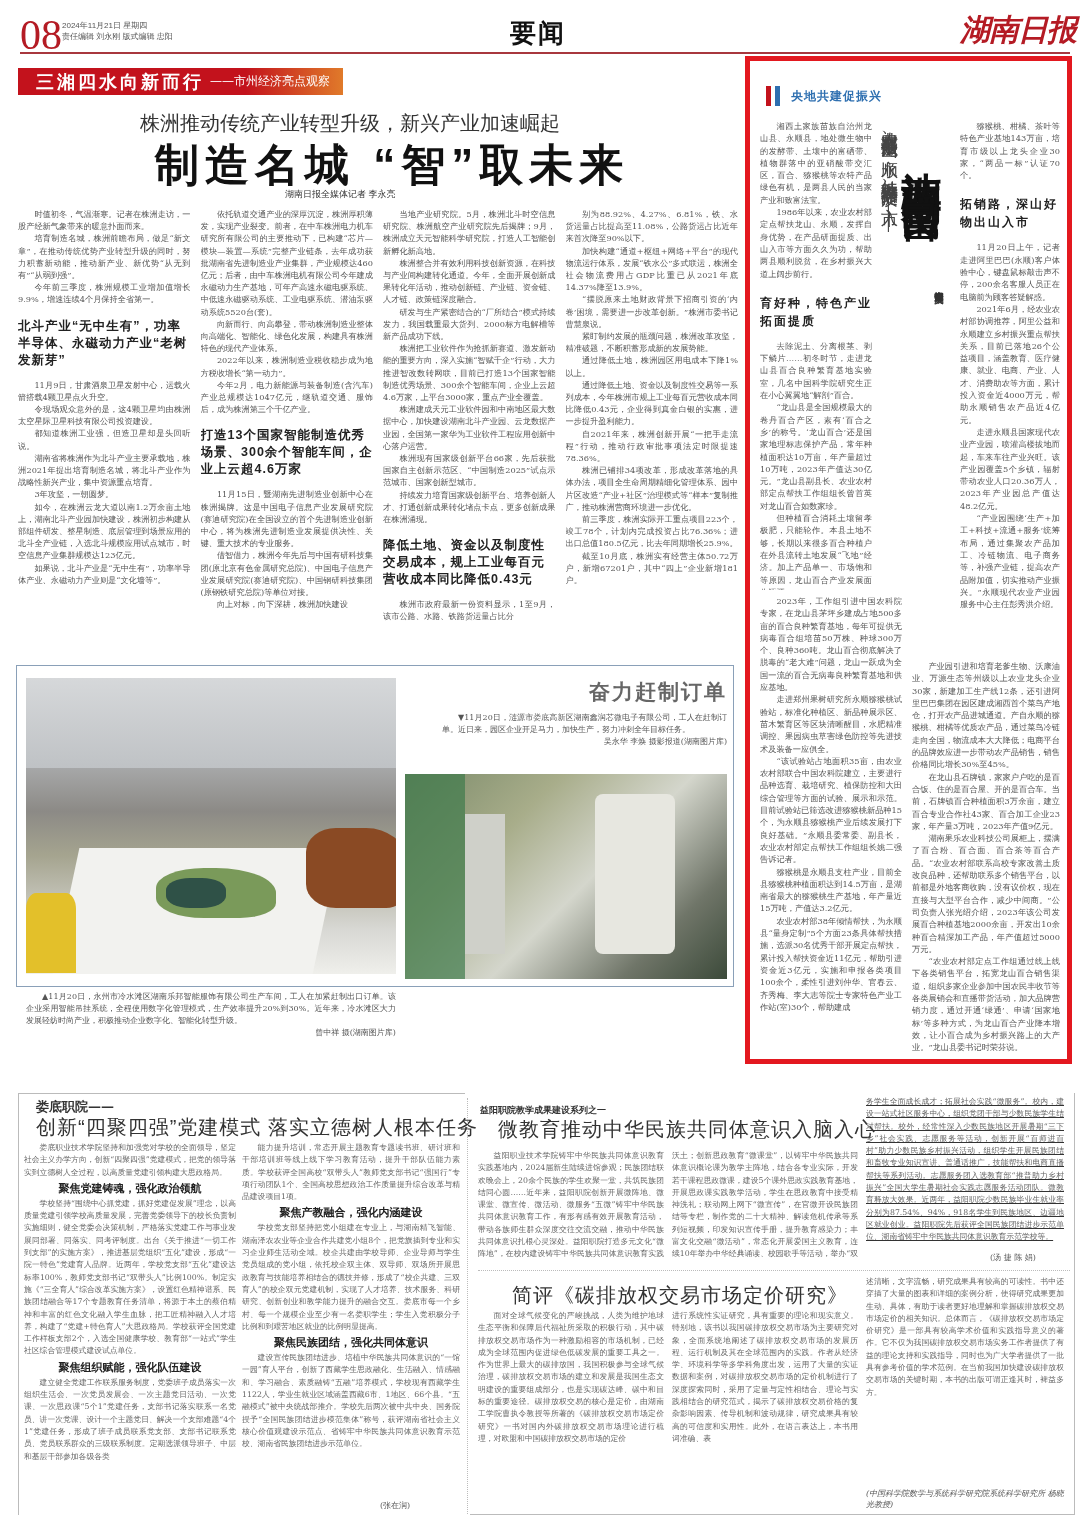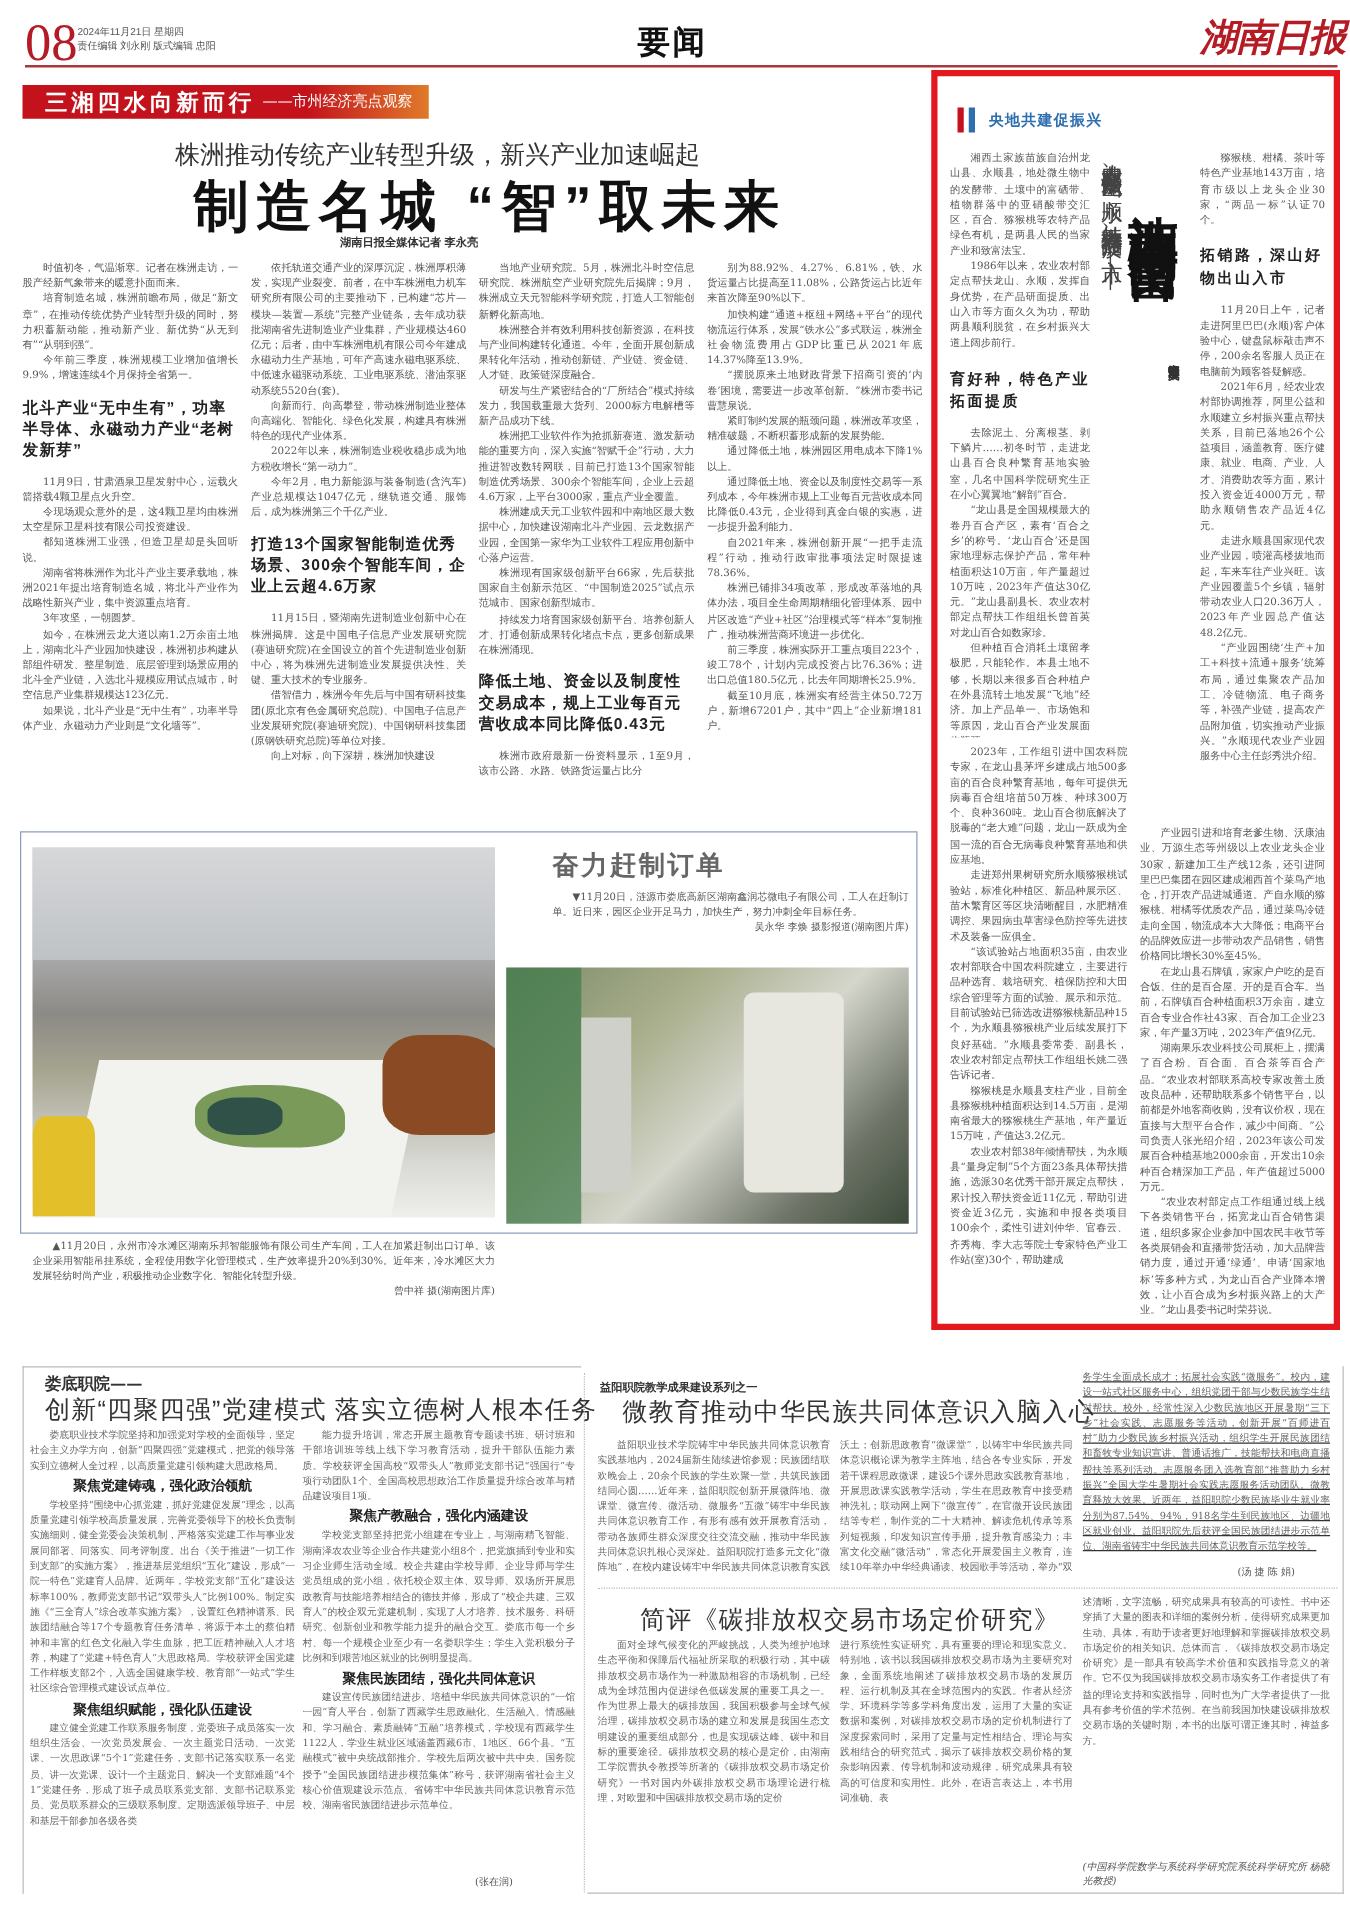--- a/index.html
+++ b/index.html
@@ -8,21 +8,21 @@
 .pgno{left:20px;top:14px;font-family:"Liberation Serif",serif;font-size:42px;color:#b41b24;line-height:1;}
 .meta{left:62px;top:20px;font-family:"Liberation Sans",sans-serif;font-size:8px;color:#555;line-height:11px;}
 .section-title{left:510px;top:16px;font-size:26px;font-weight:bold;color:#111;letter-spacing:2px;}
 .logo{left:960px;top:10px;font-family:"DejaVu Serif",serif;font-size:30px;font-style:italic;color:#b41b24;font-weight:bold;letter-spacing:-1px;}
 .rule{left:20px;top:52px;width:1050px;height:2px;background:#a8373e;}
 .banner{left:18px;top:68px;width:325px;height:27px;background:linear-gradient(90deg,#c3121c 0%,#c3121c 70%,#e07a2a 100%);color:#fff;font-family:"Liberation Sans",sans-serif;display:flex;align-items:center;padding-left:18px;}
 .banner .big{font-size:18px;font-weight:bold;letter-spacing:3px;}
 .banner .small{font-size:12px;margin-left:6px;font-family:"DejaVu Serif",serif;}
 .subhead{left:140px;top:110px;font-family:"Liberation Sans",sans-serif;font-size:20px;color:#333;}
 .headline{left:155px;top:136px;font-family:"Liberation Sans",sans-serif;font-size:44px;font-weight:bold;color:#111;letter-spacing:6px;}
-.byline{left:272px;top:188px;font-family:"Liberation Sans",sans-serif;font-size:9px;font-weight:bold;color:#333;}
+.byline{left:285px;top:188px;font-family:"Liberation Sans",sans-serif;font-size:9px;font-weight:normal;color:#333;}
 .cols{left:18px;top:208px;width:720px;height:440px;display:grid;grid-template-columns:repeat(4,1fr);column-gap:10px;}
 .col p{font-size:8.2px;line-height:12.2px;text-indent:2em;color:#555;text-align:justify;}
 .col h3{font-family:"Liberation Sans",sans-serif;font-size:12.5px;line-height:17px;font-weight:bold;color:#222;margin:12px 0 10px;letter-spacing:1px;}
 .photo-box{left:16px;top:665px;width:718px;height:322px;border:1.5px solid #8aa0b8;}
 .photo1{left:26px;top:678px;width:370px;height:296px;background:linear-gradient(180deg,#c9ccd0 0%,#b9bcc0 20%,#8c8a86 45%,#a5a48f 60%,#d8d8d4 85%,#efefeb 100%);overflow:hidden;}
 .photo1 .table{position:absolute;left:40px;top:170px;width:260px;height:126px;background:#f2f2ef;transform:skewX(-12deg);}
 .photo1 .cloth-green{position:absolute;left:130px;top:190px;width:120px;height:50px;background:#7a9a5a;border-radius:40% 50% 30% 40%;}
 .photo1 .cloth-dark{position:absolute;left:140px;top:200px;width:60px;height:30px;background:#2f5147;border-radius:40%;}
 .photo1 .cloth-brown{position:absolute;left:280px;top:150px;width:100px;height:80px;background:#8a4a24;border-radius:30% 40% 20% 30%;}
 .photo1 .yellow{position:absolute;left:0;top:215px;width:50px;height:80px;background:#e3c02a;border-radius:20% 20% 0 0;}
@@ -130,21 +130,21 @@
 <div class="abs photo-box" data-name="photo-feature-frame"></div>
 <div class="abs photo1" data-name="garment-factory-photo" title="服饰公司生产车间工人加紧赶制出口订单">
   <div class="ceiling"></div>
   <div class="table"></div>
   <div class="cloth-brown"></div>
   <div class="cloth-green"></div>
   <div class="cloth-dark"></div>
   <div class="yellow"></div>
 </div>
 <div class="abs" style="left:442px;top:678px;width:285px;" data-name="photo2-caption-block">
-  <div class="caption-title" style="text-align:left;" data-name="photo2-title">奋力赶制订单</div>
+  <div class="caption-title" style="text-align:right;" data-name="photo2-title">奋力赶制订单</div>
   <div class="cap-text" style="margin-top:6px;text-indent:2em;" data-name="photo2-caption">▼11月20日，涟源市娄底高新区湖南鑫润芯微电子有限公司，工人在赶制订单。近日来，园区企业开足马力，加快生产，努力冲刺全年目标任务。</div>
   <div class="cap-credit" data-name="photo2-credit">吴永华  李焕  摄影报道(湖南图片库)</div>
 </div>
 <div class="abs photo2" data-name="microelectronics-workshop-photo" title="电子公司车间工人赶制订单">
   <div class="green"></div>
   <div class="scope2"></div>
   <div class="scope"></div>
 </div>
 <div class="abs" style="left:26px;top:985px;width:370px;" data-name="photo1-caption-block">
   <div class="cap-text" style="margin-top:6px;text-indent:2em;" data-name="photo1-caption">▲11月20日，永州市冷水滩区湖南乐邦智能服饰有限公司生产车间，工人在加紧赶制出口订单。该企业采用智能吊挂系统，全程使用数字化管理模式，生产效率提升20%到30%。近年来，冷水滩区大力发展轻纺时尚产业，积极推动企业数字化、智能化转型升级。</div>

